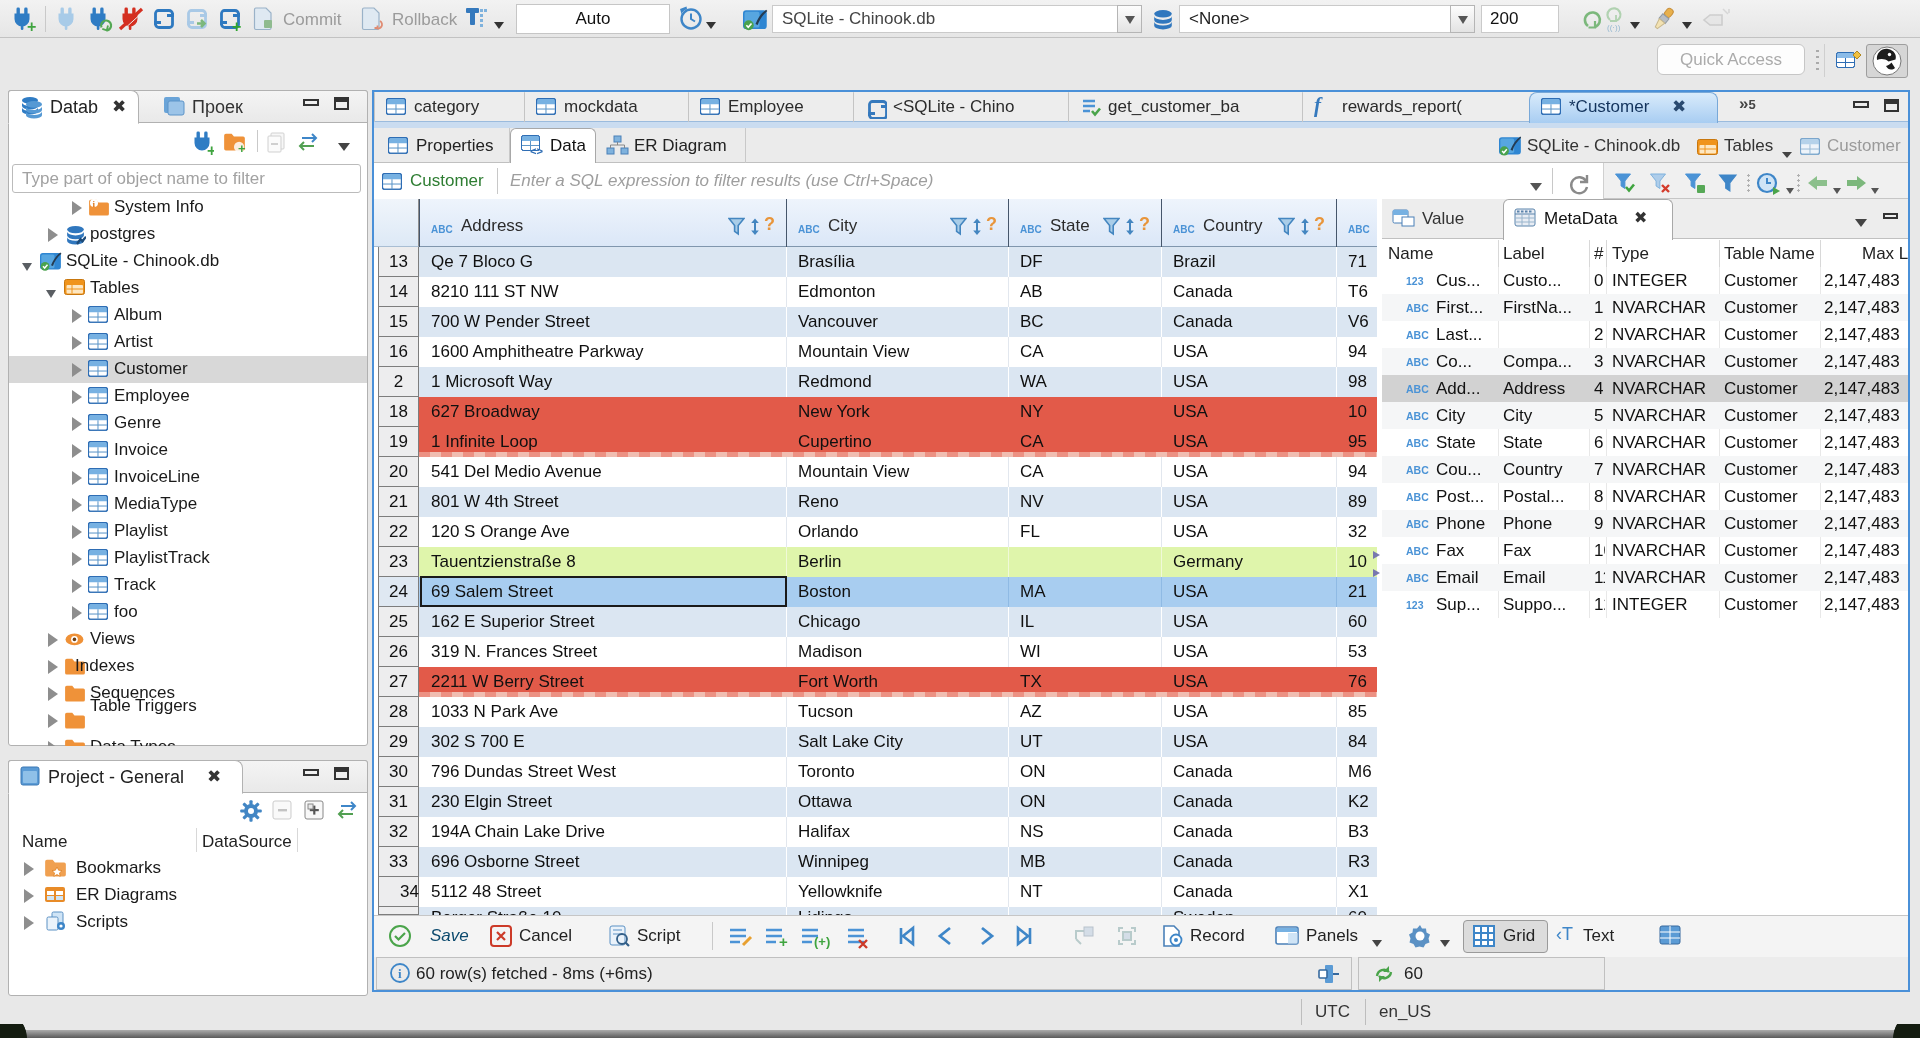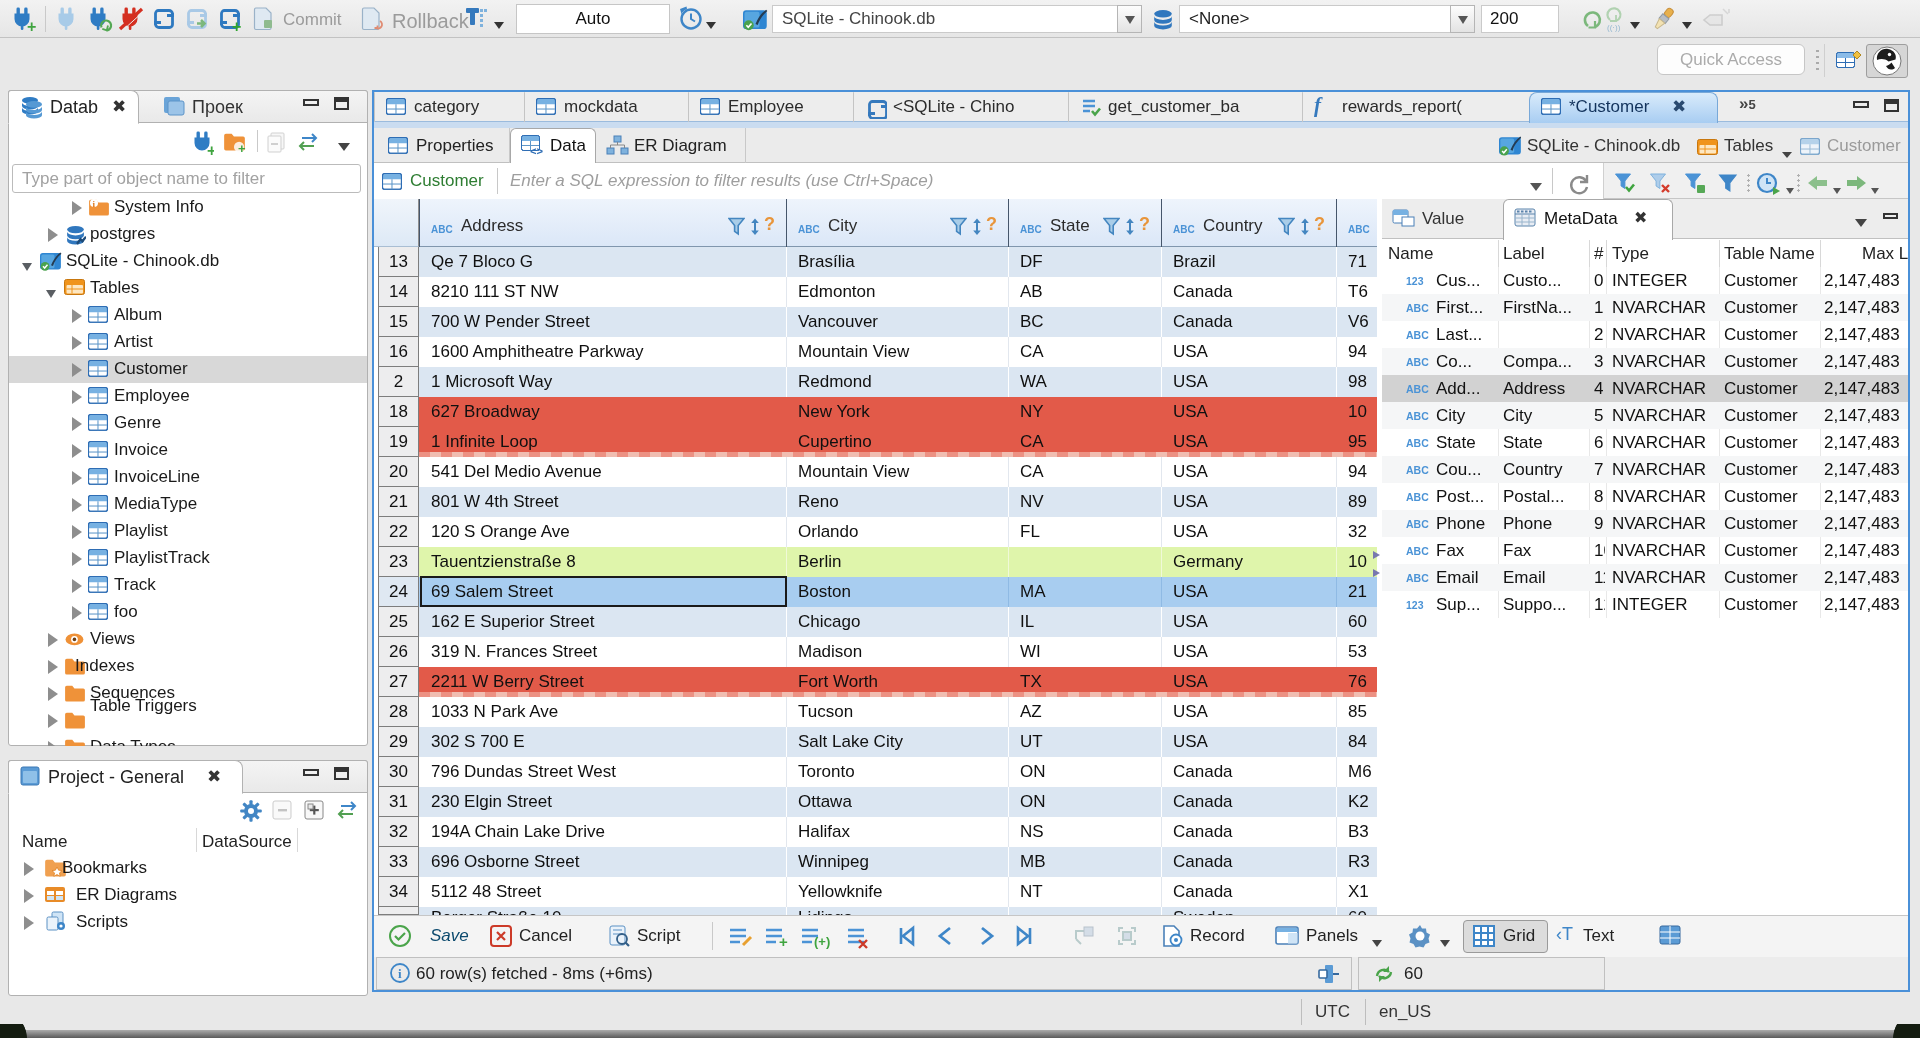--- a/index.html
+++ b/index.html
@@ -74,21 +74,21 @@
   </svg>
 <svg style="position:absolute;left:252px;top:6px;" width="26" height="26" viewBox="0 0 26 26">
     <path d="M4 2 h10 l5 5 v15 a1.5 1.5 0 0 1 -1.5 1.5 h-13.5 a1.5 1.5 0 0 1 -1.5 -1.5 v-18.5 a1.5 1.5 0 0 1 1.5 -1.5z" fill="#dfe9f2" stroke="#9ab2c8" stroke-width="1.2"></path>
     <rect x="12" y="14" width="8" height="8" rx="1" fill="#8fbb8f"></rect>
   </svg>
 <div class="txt" style="left:283px;top:10px;color:#9b9b9b;font-size:17px;">Commit</div>
 <svg style="position:absolute;left:360px;top:6px;" width="26" height="26" viewBox="0 0 26 26">
     <path d="M4 2 h10 l5 5 v15 a1.5 1.5 0 0 1 -1.5 1.5 h-13.5 a1.5 1.5 0 0 1 -1.5 -1.5 v-18.5 a1.5 1.5 0 0 1 1.5 -1.5z" fill="#dfe9f2" stroke="#9ab2c8" stroke-width="1.2"></path>
     <path d="M20 15 a4 4 0 0 1 -4 7 m-1.5 0 h3 v-2.5" stroke="#e08b72" stroke-width="1.8" fill="none"></path>
   </svg>
-<div class="txt" style="left:392px;top:10px;color:#9b9b9b;font-size:20px;">Rollback</div>
+<div class="txt" style="left:392px;top:10px;color:#9b9b9b;font-size:17px;">Rollback</div>
 <svg style="position:absolute;left:463px;top:5px;" width="28" height="28" viewBox="0 0 28 28">
     <g fill="#3579bd">
       <rect x="3" y="3" width="13" height="5" rx="1"></rect>
       <rect x="7" y="3" width="5" height="17" rx="1"></rect>
     </g>
     <g fill="#7fb2dd">
       <rect x="17" y="4" width="3" height="3"></rect>
       <rect x="21" y="4" width="3" height="3"></rect>
       <rect x="17" y="9" width="3" height="3"></rect>
       <rect x="17" y="14" width="3" height="3"></rect>
@@ -483,21 +483,21 @@
 <div class="vsep" style="left:196px;top:828px;height:24px;background:#d8d8d8;"></div>
 <div class="txt" style="left:202px;top:832px;font-size:17px;color:#222;">DataSource</div>
 <div class="vsep" style="left:297px;top:828px;height:24px;background:#d8d8d8;"></div>
 <div class="abs" style="left:24px;top:862px;"><span style="display:inline-block;width:0;height:0;border-top:7.15px solid transparent;border-bottom:7.15px solid transparent;border-left:10.4px solid #8e8e8e;"></span></div>
 <svg style="position:absolute;left:44px;top:856px;" width="24" height="22" viewBox="0 0 24 22">
     <g transform="translate(0,2) scale(1.15)">
       <path d="M1 3 a1.5 1.5 0 0 1 1.5 -1.5 h5 l2 2.5 h8 a1.5 1.5 0 0 1 1.5 1.5 v9 a1.5 1.5 0 0 1 -1.5 1.5 h-15 a1.5 1.5 0 0 1 -1.5 -1.5 z" fill="#f0a050"></path>
     </g>
     <path d="M13 11 l1.6 3.2 3.4 0.4 -2.5 2.3 0.7 3.4 -3.2 -1.7 -3.2 1.7 0.7 -3.4 -2.5 -2.3 3.4 -0.4 z" fill="#fff" stroke="#e08020" stroke-width="0.8"></path>
   </svg>
-<div class="txt" style="left:62px;top:858px;font-size:17px;color:#1a1a1a;">Bookmarks</div>
+<div class="txt" style="left:76px;top:858px;font-size:17px;color:#1a1a1a;">Bookmarks</div>
 <div class="abs" style="left:24px;top:889px;"><span style="display:inline-block;width:0;height:0;border-top:7.15px solid transparent;border-bottom:7.15px solid transparent;border-left:10.4px solid #8e8e8e;"></span></div>
 <svg style="position:absolute;left:44px;top:884px;" width="24" height="22" viewBox="0 0 24 22">
     <rect x="1" y="3" width="20" height="15" rx="2" fill="#e88b28"></rect>
     <rect x="3" y="7" width="7" height="4" fill="#fff"></rect>
     <rect x="12" y="7" width="7" height="4" fill="#fff"></rect>
     <rect x="3" y="12" width="7" height="4" fill="#cfe4f4"></rect>
     <rect x="12" y="12" width="7" height="4" fill="#cfe4f4"></rect>
   </svg>
 <div class="txt" style="left:76px;top:885px;font-size:17px;color:#1a1a1a;">ER Diagrams</div>
 <div class="abs" style="left:24px;top:916px;"><span style="display:inline-block;width:0;height:0;border-top:7.15px solid transparent;border-bottom:7.15px solid transparent;border-left:10.4px solid #8e8e8e;"></span></div>
@@ -1016,21 +1016,21 @@
 <div class="gridcell" style="left:798px;top:847px;width:208px;height:30px;font-size:17px;color:#101010;line-height:30px;">Winnipeg</div>
 <div class="gridcell" style="left:1020px;top:847px;width:139px;height:30px;font-size:17px;color:#101010;line-height:30px;">MB</div>
 <div class="gridcell" style="left:1173px;top:847px;width:161px;height:30px;font-size:17px;color:#101010;line-height:30px;">Canada</div>
 <div class="gridcell" style="left:1348px;top:847px;width:27px;height:30px;font-size:17px;color:#101010;line-height:30px;">R3</div>
 <div class="abs" style="left:786px;top:847px;width:1px;height:30px;background:#ffffff;"></div>
 <div class="abs" style="left:1008px;top:847px;width:1px;height:30px;background:#ffffff;"></div>
 <div class="abs" style="left:1161px;top:847px;width:1px;height:30px;background:#ffffff;"></div>
 <div class="abs" style="left:1336px;top:847px;width:1px;height:30px;background:#ffffff;"></div>
 <div class="abs" style="left:374px;top:877px;width:4px;height:30px;background:#fff;"></div>
 <div class="abs" style="left:378px;top:877px;width:41px;height:30px;background:#ededee;border:1px solid #7d7d7d;border-top:none;"></div>
-<div class="gridcell" style="left:378px;top:877px;width:41px;height:30px;text-align:center;font-size:17px;color:#111;line-height:30px;">34</div>
+<div class="gridcell" style="left:378px;top:877px;width:41px;height:30px;text-align:right;font-size:17px;color:#111;line-height:30px;">34</div>
 <div class="abs" style="left:419px;top:877px;width:958px;height:30px;background:#ffffff;"></div>
 <div class="gridcell" style="left:431px;top:877px;width:353px;height:22px;font-size:17px;color:#101010;line-height:30px;">5112 48 Street</div>
 <div class="gridcell" style="left:798px;top:877px;width:208px;height:30px;font-size:17px;color:#101010;line-height:30px;">Yellowknife</div>
 <div class="gridcell" style="left:1020px;top:877px;width:139px;height:30px;font-size:17px;color:#101010;line-height:30px;">NT</div>
 <div class="gridcell" style="left:1173px;top:877px;width:161px;height:30px;font-size:17px;color:#101010;line-height:30px;">Canada</div>
 <div class="gridcell" style="left:1348px;top:877px;width:27px;height:30px;font-size:17px;color:#101010;line-height:30px;">X1</div>
 <div class="abs" style="left:786px;top:877px;width:1px;height:30px;background:#e2e7ee;"></div>
 <div class="abs" style="left:1008px;top:877px;width:1px;height:30px;background:#e2e7ee;"></div>
 <div class="abs" style="left:1161px;top:877px;width:1px;height:30px;background:#e2e7ee;"></div>
 <div class="abs" style="left:1336px;top:877px;width:1px;height:30px;background:#e2e7ee;"></div>

